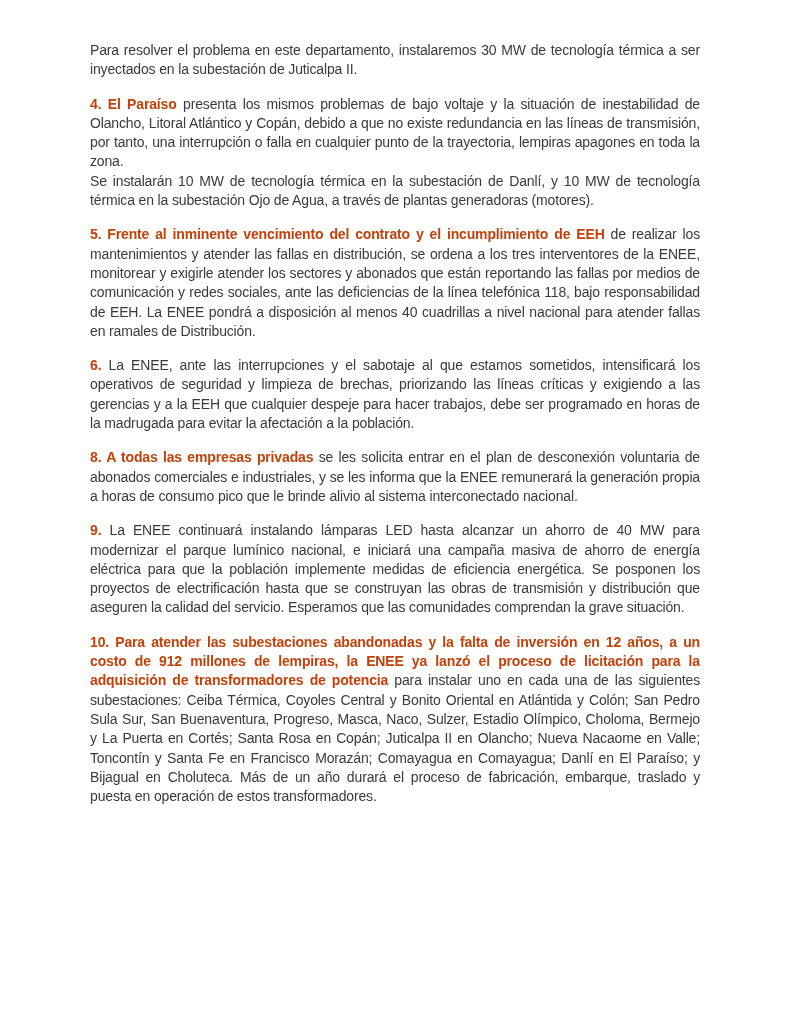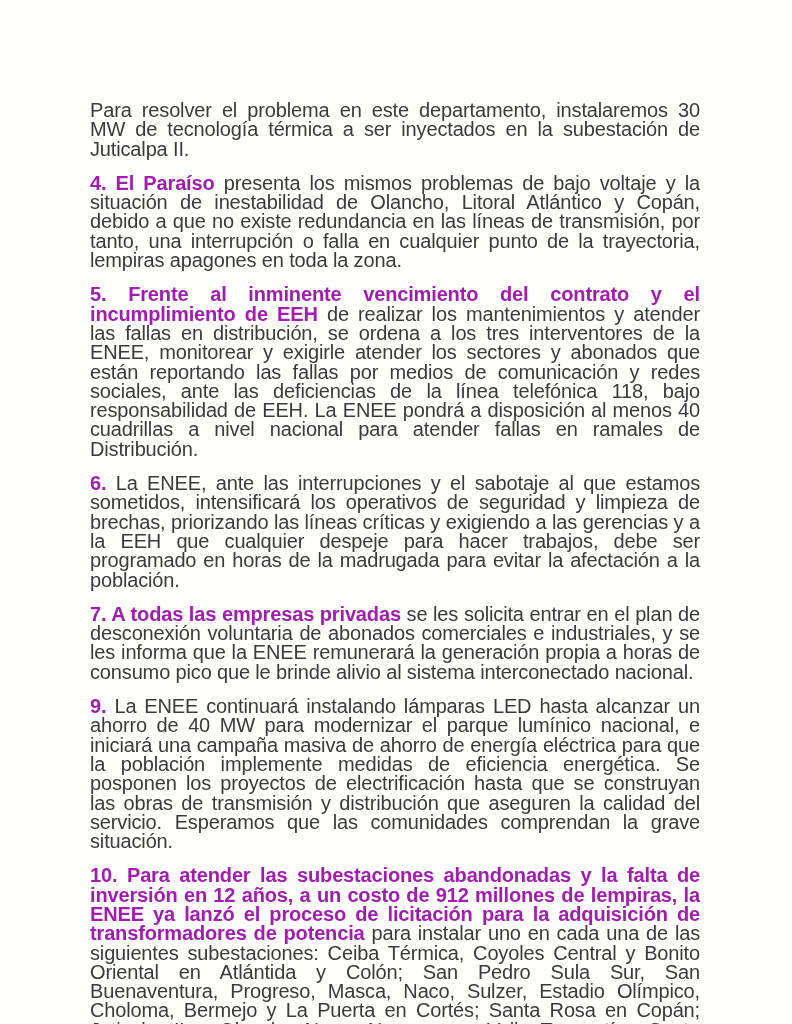--- a/index.html
+++ b/index.html
@@ -9,58 +9,59 @@
   body {
     width: 792px;
     height: 1024px;
     background: #fffffe;
     overflow: hidden;
   }
   .page {
     box-sizing: border-box;
     width: 792px;
     height: 1024px;
-    padding: 101px 92px 40px 90px;
+    padding: 41px 92px 40px 90px;
     background: #fffffe;
     color: #3a3a3a;
     font-family: "Liberation Sans", "DejaVu Sans", sans-serif;
-    font-size: 20px;
+    font-size: 14px;
     line-height: 19.3px;
     letter-spacing: -0.15px;
   }
   .para {
     margin: 15px 0 0 0;
     text-align: justify;
     text-justify: inter-word;
   }
   .para.first {
     margin-top: 0;
   }
   .para.cont {
     margin-top: 0;
   }
   .para strong {
     font-weight: 700;
-    color: #a21caf;
+    color: #c2410c;
   }
 </style>
 </head>
 <body>
 
 <div class="page">
 
   <p class="para first"><strong></strong><span>Para resolver el problema en este departamento, instalaremos 30 MW de tecnología térmica a ser inyectados en la subestación de Juticalpa II.</span></p>
 
   <p class="para"><strong>4. El Paraíso </strong><span>presenta los mismos problemas de bajo voltaje y la situación de inestabilidad de Olancho, Litoral Atlántico y Copán, debido a que no existe redundancia en las líneas de transmisión, por tanto, una interrupción o falla en cualquier punto de la trayectoria, lempiras apagones en toda la zona.</span></p>
 
+  <p class="para cont"><strong></strong><span>Se instalarán 10 MW de tecnología térmica en la subestación de Danlí, y 10 MW de tecnología térmica en la subestación Ojo de Agua, a través de plantas generadoras (motores).</span></p>
 
   <p class="para"><strong>5. Frente al inminente vencimiento del contrato y el incumplimiento de EEH </strong><span>de realizar los mantenimientos y atender las fallas en distribución, se ordena a los tres interventores de la ENEE, monitorear y exigirle atender los sectores y abonados que están reportando las fallas por medios de comunicación y redes sociales, ante las deficiencias de la línea telefónica 118, bajo responsabilidad de EEH. La ENEE pondrá a disposición al menos 40 cuadrillas a nivel nacional para atender fallas en ramales de Distribución.</span></p>
 
   <p class="para"><strong>6. </strong><span>La ENEE, ante las interrupciones y el sabotaje al que estamos sometidos, intensificará los operativos de seguridad y limpieza de brechas, priorizando las líneas críticas y exigiendo a las gerencias y a la EEH que cualquier despeje para hacer trabajos, debe ser programado en horas de la madrugada para evitar la afectación a la población.</span></p>
 
-  <p class="para"><strong>7. A todas las empresas privadas </strong><span>se les solicita entrar en el plan de desconexión voluntaria de abonados comerciales e industriales, y se les informa que la ENEE remunerará la generación propia a horas de consumo pico que le brinde alivio al sistema interconectado nacional.</span></p>
+  <p class="para"><strong>8. A todas las empresas privadas </strong><span>se les solicita entrar en el plan de desconexión voluntaria de abonados comerciales e industriales, y se les informa que la ENEE remunerará la generación propia a horas de consumo pico que le brinde alivio al sistema interconectado nacional.</span></p>
 
 
   <p class="para"><strong>9. </strong><span>La ENEE continuará instalando lámparas LED hasta alcanzar un ahorro de 40 MW para modernizar el parque lumínico nacional, e iniciará una campaña masiva de ahorro de energía eléctrica para que la población implemente medidas de eficiencia energética. Se posponen los proyectos de electrificación hasta que se construyan las obras de transmisión y distribución que aseguren la calidad del servicio. Esperamos que las comunidades comprendan la grave situación.</span></p>
 
   <p class="para"><strong>10. Para atender las subestaciones abandonadas y la falta de inversión en 12 años, a un costo de 912 millones de lempiras, la ENEE ya lanzó el proceso de licitación para la adquisición de transformadores de potencia </strong><span>para instalar uno en cada una de las siguientes subestaciones: Ceiba Térmica, Coyoles Central y Bonito Oriental en Atlántida y Colón; San Pedro Sula Sur, San Buenaventura, Progreso, Masca, Naco, Sulzer, Estadio Olímpico, Choloma, Bermejo y La Puerta en Cortés; Santa Rosa en Copán; Juticalpa II en Olancho; Nueva Nacaome en Valle; Toncontín y Santa Fe en Francisco Morazán; Comayagua en Comayagua; Danlí en El Paraíso; y Bijagual en Choluteca. Más de un año durará el proceso de fabricación, embarque, traslado y puesta en operación de estos transformadores.</span></p>
 
 </div>
 
 </body></html>

